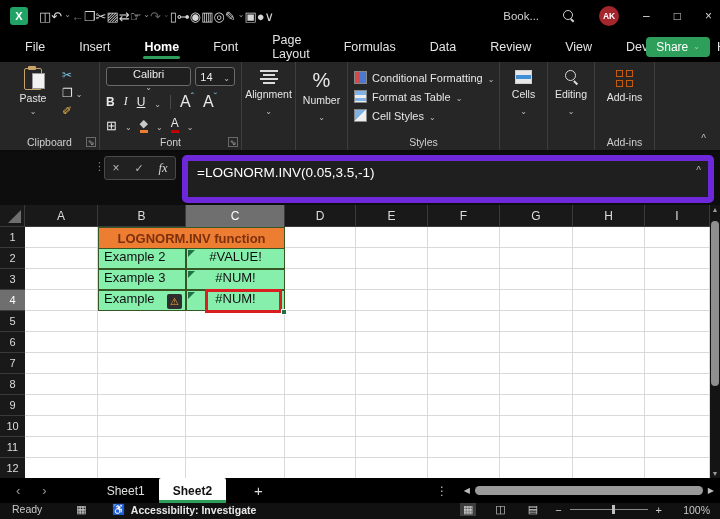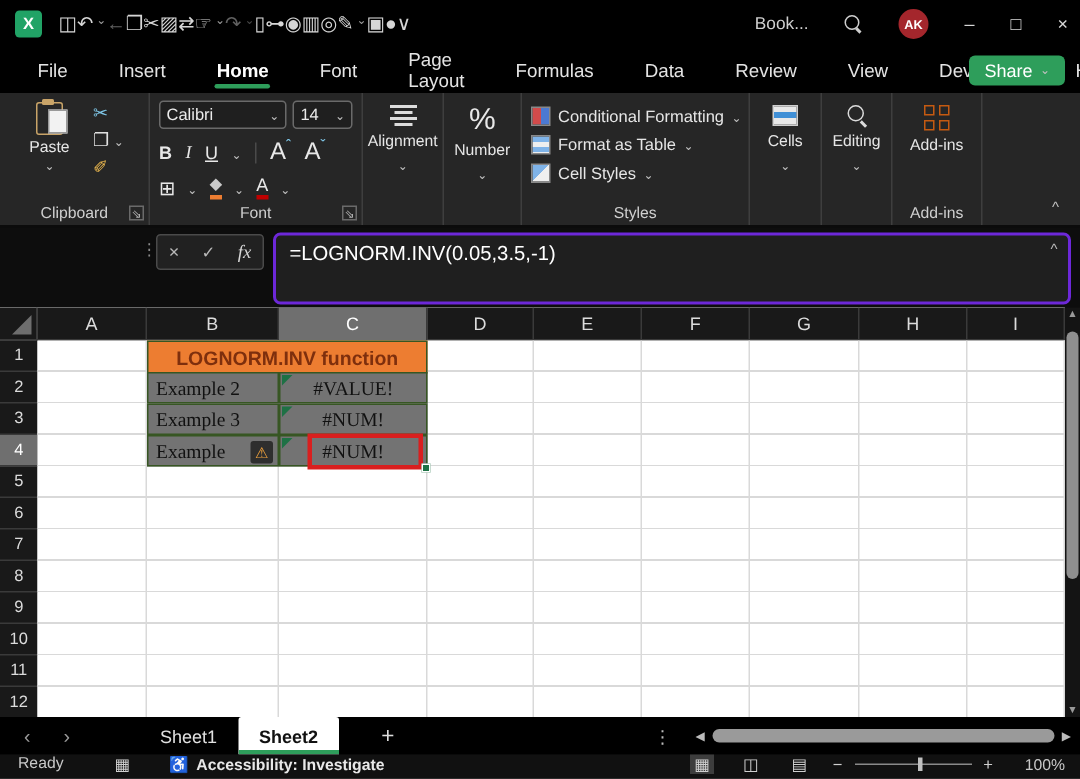--- a/index.html
+++ b/index.html
@@ -43,21 +43,21 @@
   .paste-ic::before { content:""; position:absolute; left:3px; top:-3px; width:8px; height:4px; background:#c9a468; border-radius:1px; }
   .paste-ic::after { content:""; position:absolute; right:-4px; top:4px; width:11px; height:14px; background:#f2f2f2; border:1px solid #999; }
   .clip-mini { position:absolute; left:62px; top:6px; display:flex; flex-direction:column; gap:4px; align-items:flex-start; }
   .mini-ic { font-size:12px; color:#e0e0e0; display:inline-flex; align-items:center; gap:3px; }
   .ic-cut { color:#7fc7e8; }
   .ic-painter { color:#e9b64e; }
   
   .g-font { width:142px; padding:5px 6px 14px; }
   .fontrow1 { display:flex; gap:4px; }
   .combo { background:#1f1f1f; border:1px solid #6a6a6a; border-radius:3px; color:#ececec; font-size:11px; height:19px; display:flex; align-items:center; justify-content:space-between; padding:0 4px; }
-  .combo-name { width:86px; }
+  .combo-name { width:86px;flex-direction:column; }
   .combo-size { width:40px; }
   .fontrow2 { display:flex; align-items:center; gap:9px; margin-top:6px; color:#e8e8e8; }
   .fb { font-weight:bold; font-size:12px; }
   .fi { font-style:italic; font-family:"Liberation Serif", serif; font-size:12px; }
   .fu { text-decoration:underline; font-size:12px; }
   .fdiv { width:1px; height:14px; background:#4a4a4a; }
   .grow::after { content:"ˆ"; color:#7fc7e8; font-size:10px; vertical-align:super; }
   .shrink::after { content:"ˇ"; color:#7fc7e8; font-size:10px; vertical-align:super; }
   .fontrow3 { display:flex; align-items:center; gap:8px; margin-top:5px; color:#e8e8e8; }
   .bars { display:inline-block; line-height:1; }
@@ -91,21 +91,21 @@
   .r-filler { flex:1 1 auto; position:relative; border-right:none; }
   .collapse-chev { position:absolute; right:14px; bottom:6px; color:#c0c0c0; font-size:10px; }
 
   
   .fbar { position:absolute; top:152px; left:0; right:0; height:53px; background:#0d0d0d; }
   .namebox { position:absolute; left:4px; top:4px; width:86px; height:23px; background:#212121; border:1px solid #4a4a4a; border-radius:3px; color:#f0f0f0; font-size:12px; display:flex; align-items:center; justify-content:space-between; padding:0 6px; }
   .fdots { position:absolute; left:94px; top:8px; color:#8a8a8a; font-size:11px; }
   .fxbox { position:absolute; left:104px; top:4px; width:72px; height:24px; background:#212121; border:1px solid #4a4a4a; border-radius:3px; display:flex; align-items:center; justify-content:space-around; color:#b9b9b9; }
   .fx-cancel { font-size:12px; } .fx-enter { font-size:11px; }
   .fx-fx { font-style:italic; font-family:"Liberation Serif", serif; font-size:12.5px; color:#d6d6d6; }
-  .formulabox { position:absolute; left:182px; top:3px; right:6px; height:48px; background:#1f1f1f; border:2px solid #6d28d9; border-radius:5px; color:#fff; font-size:13.5px; padding:4px 20px 0 9px; }
+  .formulabox { position:absolute; left:182px; top:3px; right:6px; height:48px; background:#1f1f1f; border:6px solid #6d28d9; border-radius:5px; color:#fff; font-size:13.5px; padding:4px 20px 0 9px; }
   .fcollapse { position:absolute; right:7px; top:4px; color:#b9b9b9; font-size:10px; }
 
   
   .grid { position:absolute; top:205px; left:0; width:710px; height:273px; background:#fff; overflow:hidden; }
   .corner { position:absolute; left:0; top:0; width:25px; height:22px; background:#191919; border-right:1px solid #3a3a3a; border-bottom:1px solid #3a3a3a; }
   .corner::after { content:""; position:absolute; right:3px; bottom:3px; width:0; height:0; border-left:13px solid transparent; border-bottom:13px solid #6e6e6e; }
   .colheads { position:absolute; left:25px; top:0; right:0; height:22px; display:flex; background:#191919; border-bottom:1px solid #3a3a3a; }
   .col-h { height:22px; border-right:1px solid #3a3a3a; color:#dcdcdc; font-size:12px; display:flex; align-items:center; justify-content:center; flex:0 0 auto; }
   .col-h.active { background:#6f6f6f; color:#fff; }
   .rowheads { position:absolute; left:0; top:22px; width:25px; bottom:0; background:#191919; }
@@ -117,21 +117,21 @@
       linear-gradient(#d9d9d9,#d9d9d9), linear-gradient(#d9d9d9,#d9d9d9), linear-gradient(#d9d9d9,#d9d9d9),
       linear-gradient(#d9d9d9,#d9d9d9), linear-gradient(#d9d9d9,#d9d9d9), linear-gradient(#d9d9d9,#d9d9d9),
       repeating-linear-gradient(to bottom, transparent 0 20px, #d9d9d9 20px 21px);
     background-size:1px 100%,1px 100%,1px 100%,1px 100%,1px 100%,1px 100%,1px 100%,1px 100%,1px 100%,auto;
     background-position:72px 0,160px 0,259px 0,330px 0,402px 0,474px 0,547px 0,619px 0,684px 0,0 0;
     background-repeat:no-repeat,no-repeat,no-repeat,no-repeat,no-repeat,no-repeat,no-repeat,no-repeat,no-repeat,repeat; }
   .overlay { position:absolute; left:25px; top:22px; right:0; bottom:0; }
   .x-title { position:absolute; left:73px; top:0; width:187px; height:22px; background:#ED7D31; border:1px solid #375623; color:#7E2F0D; font-weight:bold; font-size:13px; display:flex; align-items:center; justify-content:center; }
   .x-rows { position:absolute; left:73px; top:21px; }
   .t-row { display:flex; height:21px; }
-  .cellbox { border:1px solid #375623; background:#737373; color:#111; font-size:13px; display:flex; align-items:center; position:relative;font-family:Liberation Serif, serif; }
+  .cellbox { border:1px solid #375623; background:#86efac; color:#111; font-size:13px; display:flex; position:relative; }
   .t-b { width:88px; padding-left:5px; }
   .t-c { width:99px; justify-content:center; }
   .t-c::before { content:""; position:absolute; left:1px; top:1px; width:0; height:0; border-top:7px solid #1E7145; border-right:7px solid transparent; }
   .warn { display:none; position:absolute; right:3px; top:3px; width:15px; height:15px; background:#2e2e2e; border-radius:2px; align-items:center; justify-content:center; color:#F2A33C; font-size:10px; }
   .t-row.has-warning .warn { display:flex; }
   .error-highlight { position:absolute; left:180px; top:62px; width:77px; height:24px; border:3px solid #D91F1F; }
   .fill-handle { position:absolute; left:256px; top:82px; width:6px; height:6px; background:#1E7145; border:1px solid #fff; }
   .vscroll { position:absolute; top:205px; right:0; width:10px; height:273px; background:#141414; }
   .vscroll .up { position:absolute; top:1px; left:0; right:0; text-align:center; color:#9a9a9a; font-size:7px; }
   .vscroll .dn { position:absolute; bottom:1px; left:0; right:0; text-align:center; color:#9a9a9a; font-size:7px; }

